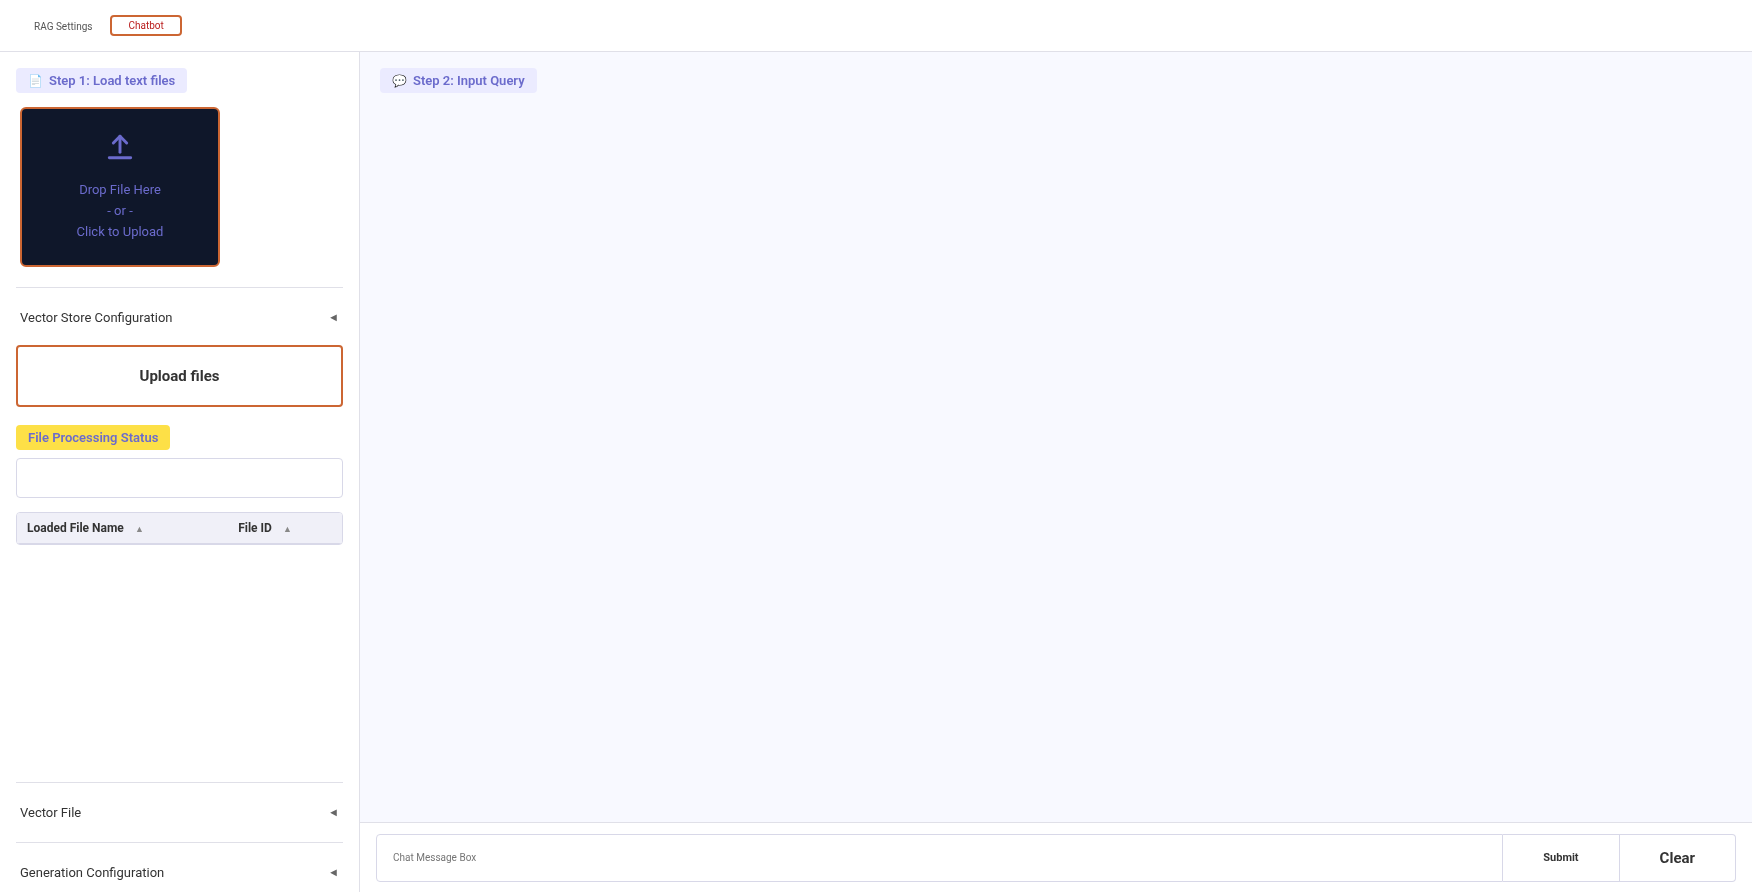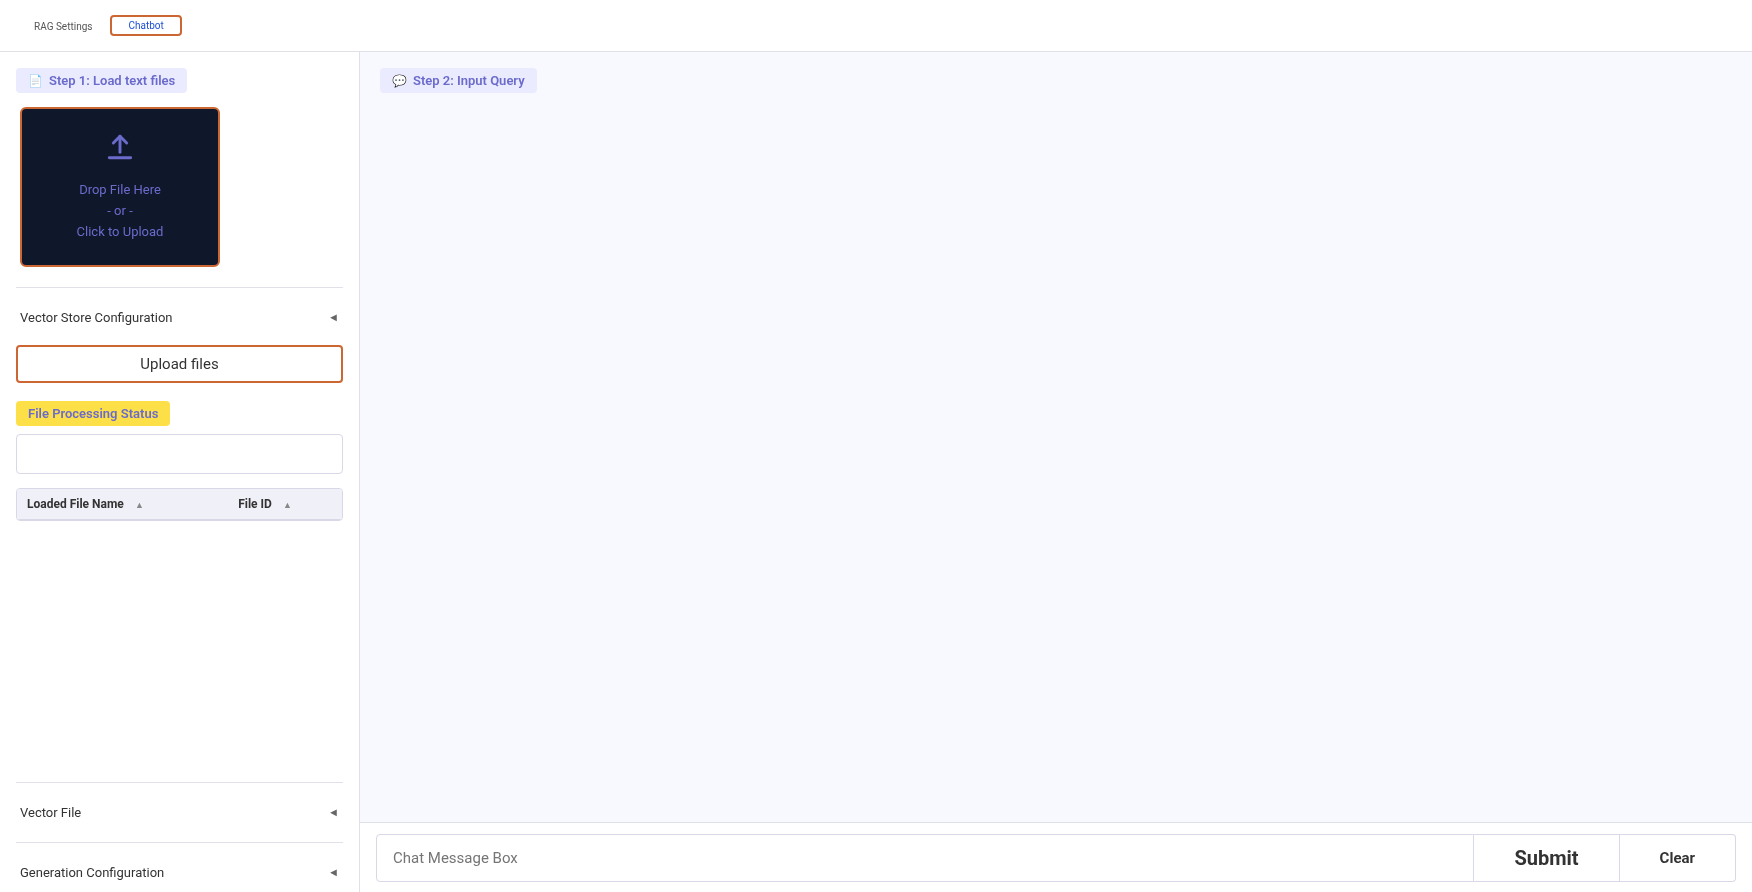--- a/index.html
+++ b/index.html
@@ -33,21 +33,21 @@
     .nav-tab {
       padding: 14px 18px;
       cursor: pointer;
       font-size: 10px;
       color: #555;
       border-bottom: 2px solid transparent;
       margin-bottom: -1px;
     }
 
     .nav-tab.active {
-      color: #1d4ed8;
+      color: #b91c1c;
       border: 2px solid #cc6633;
       border-radius: 4px;
       margin-bottom: 0;
       padding: 3px 16px;
     }
 
     .nav-tab:not(.active) {
       border-bottom: none;
     }
 
@@ -140,26 +140,26 @@
     }
 
     .collapsible-header .arrow {
       font-size: 11px;
       color: #666;
     }
 
     
     .upload-files-btn {
       width: 100%;
-      padding: 8px;
+      padding: 20px;
       border: 2px solid #cc6633;
       border-radius: 4px;
       background: #fff;
       font-size: 15px;
-      font-weight: 400;
+      font-weight: 700;
       color: #333;
       cursor: pointer;
       margin: 8px 0;
       text-align: center;
     }
 
     
     .status-label {
       display: inline-flex;
       align-items: center;
@@ -267,34 +267,34 @@
       padding: 12px 16px;
       gap: 0;
       height: 70px;
     }
 
     .chat-input {
       flex: 1;
       border: 1px solid #d8d8e8;
       border-radius: 4px 0 0 4px;
       padding: 10px 16px;
-      font-size: 15px;
+      font-size: 10px;
       color: #aaa;
       background: #fff;
       outline: none;
       height: 48px;
     }
 
     .chat-submit-btn {
       padding: 0 40px;
       height: 48px;
       background: #fff;
       border: 1px solid #d8d8e8;
       border-left: none;
-      font-size: 20px;
+      font-size: 11px;
       font-weight: 700;
       color: #333;
       cursor: pointer;
       border-radius: 0;
     }
 
     .chat-clear-btn {
       padding: 0 40px;
       height: 48px;
       background: #fff;

